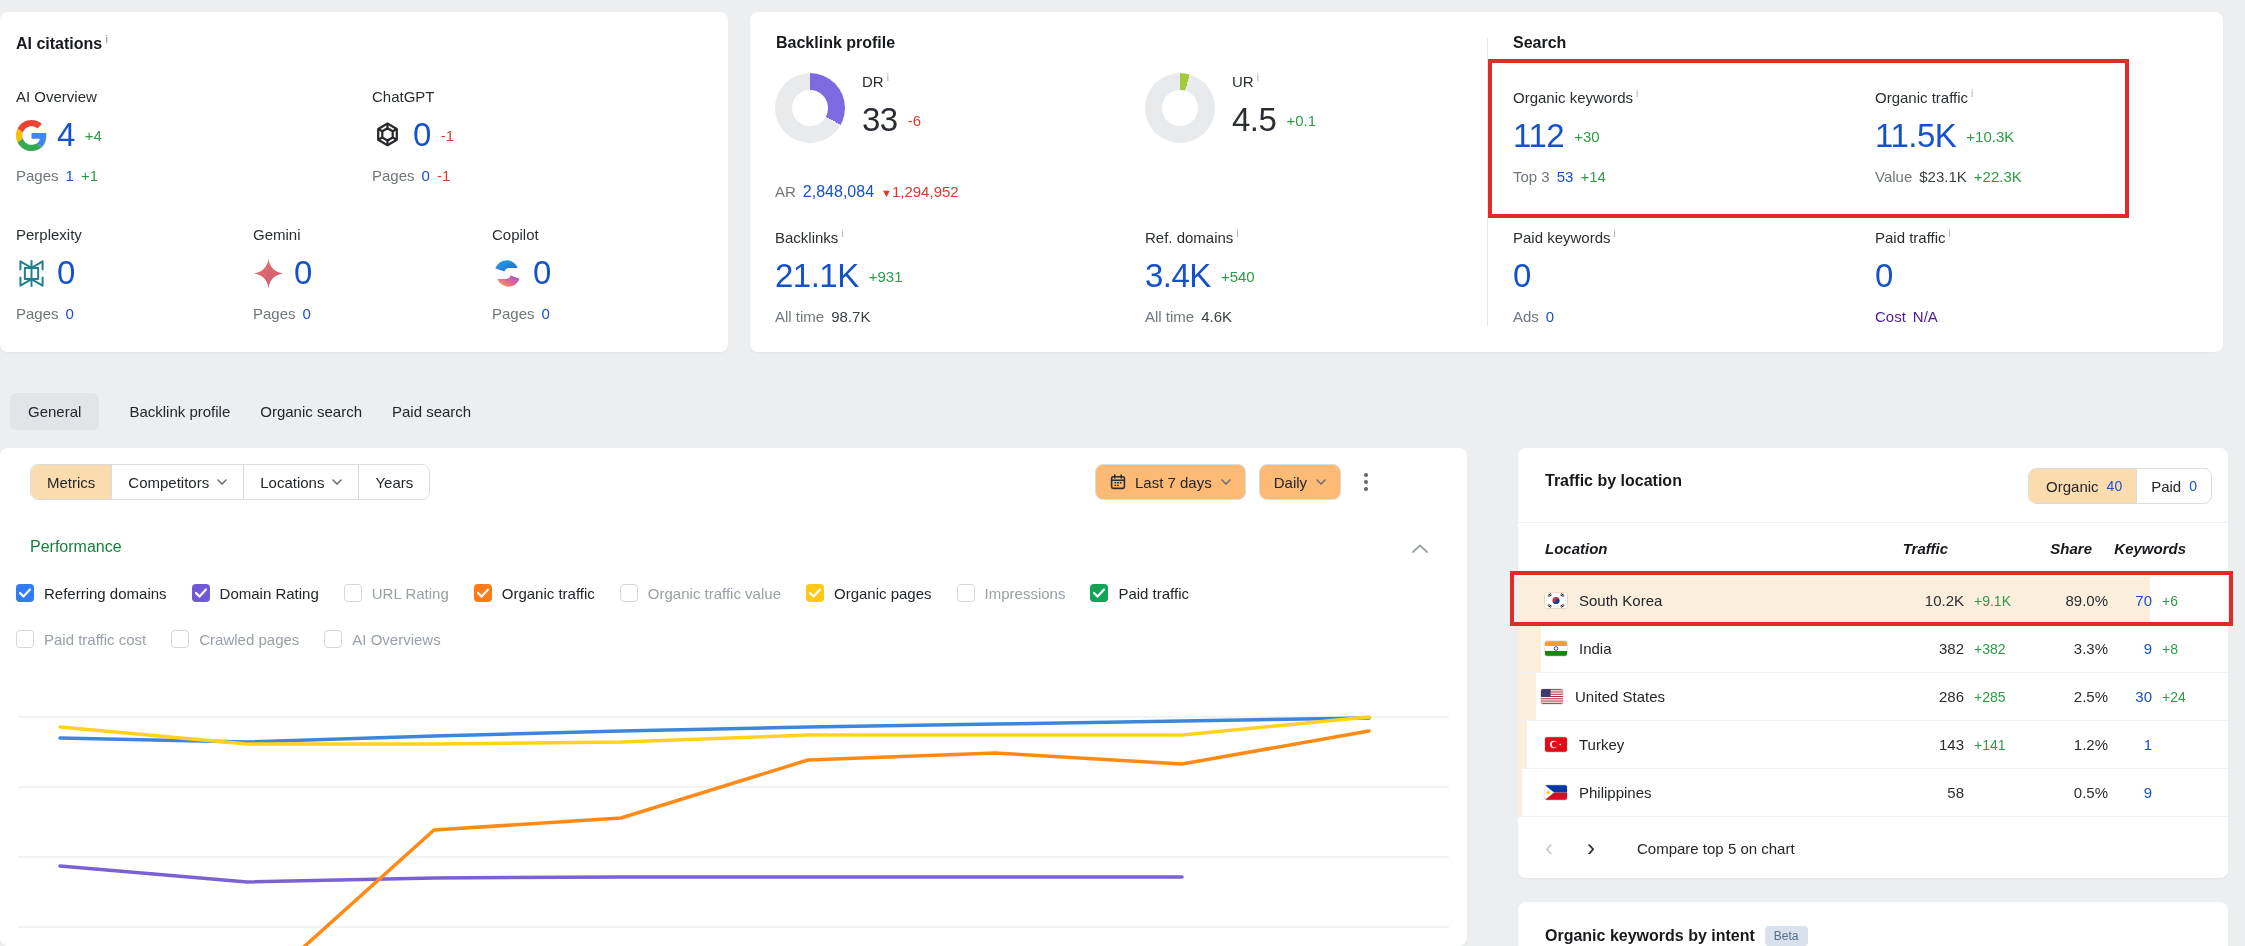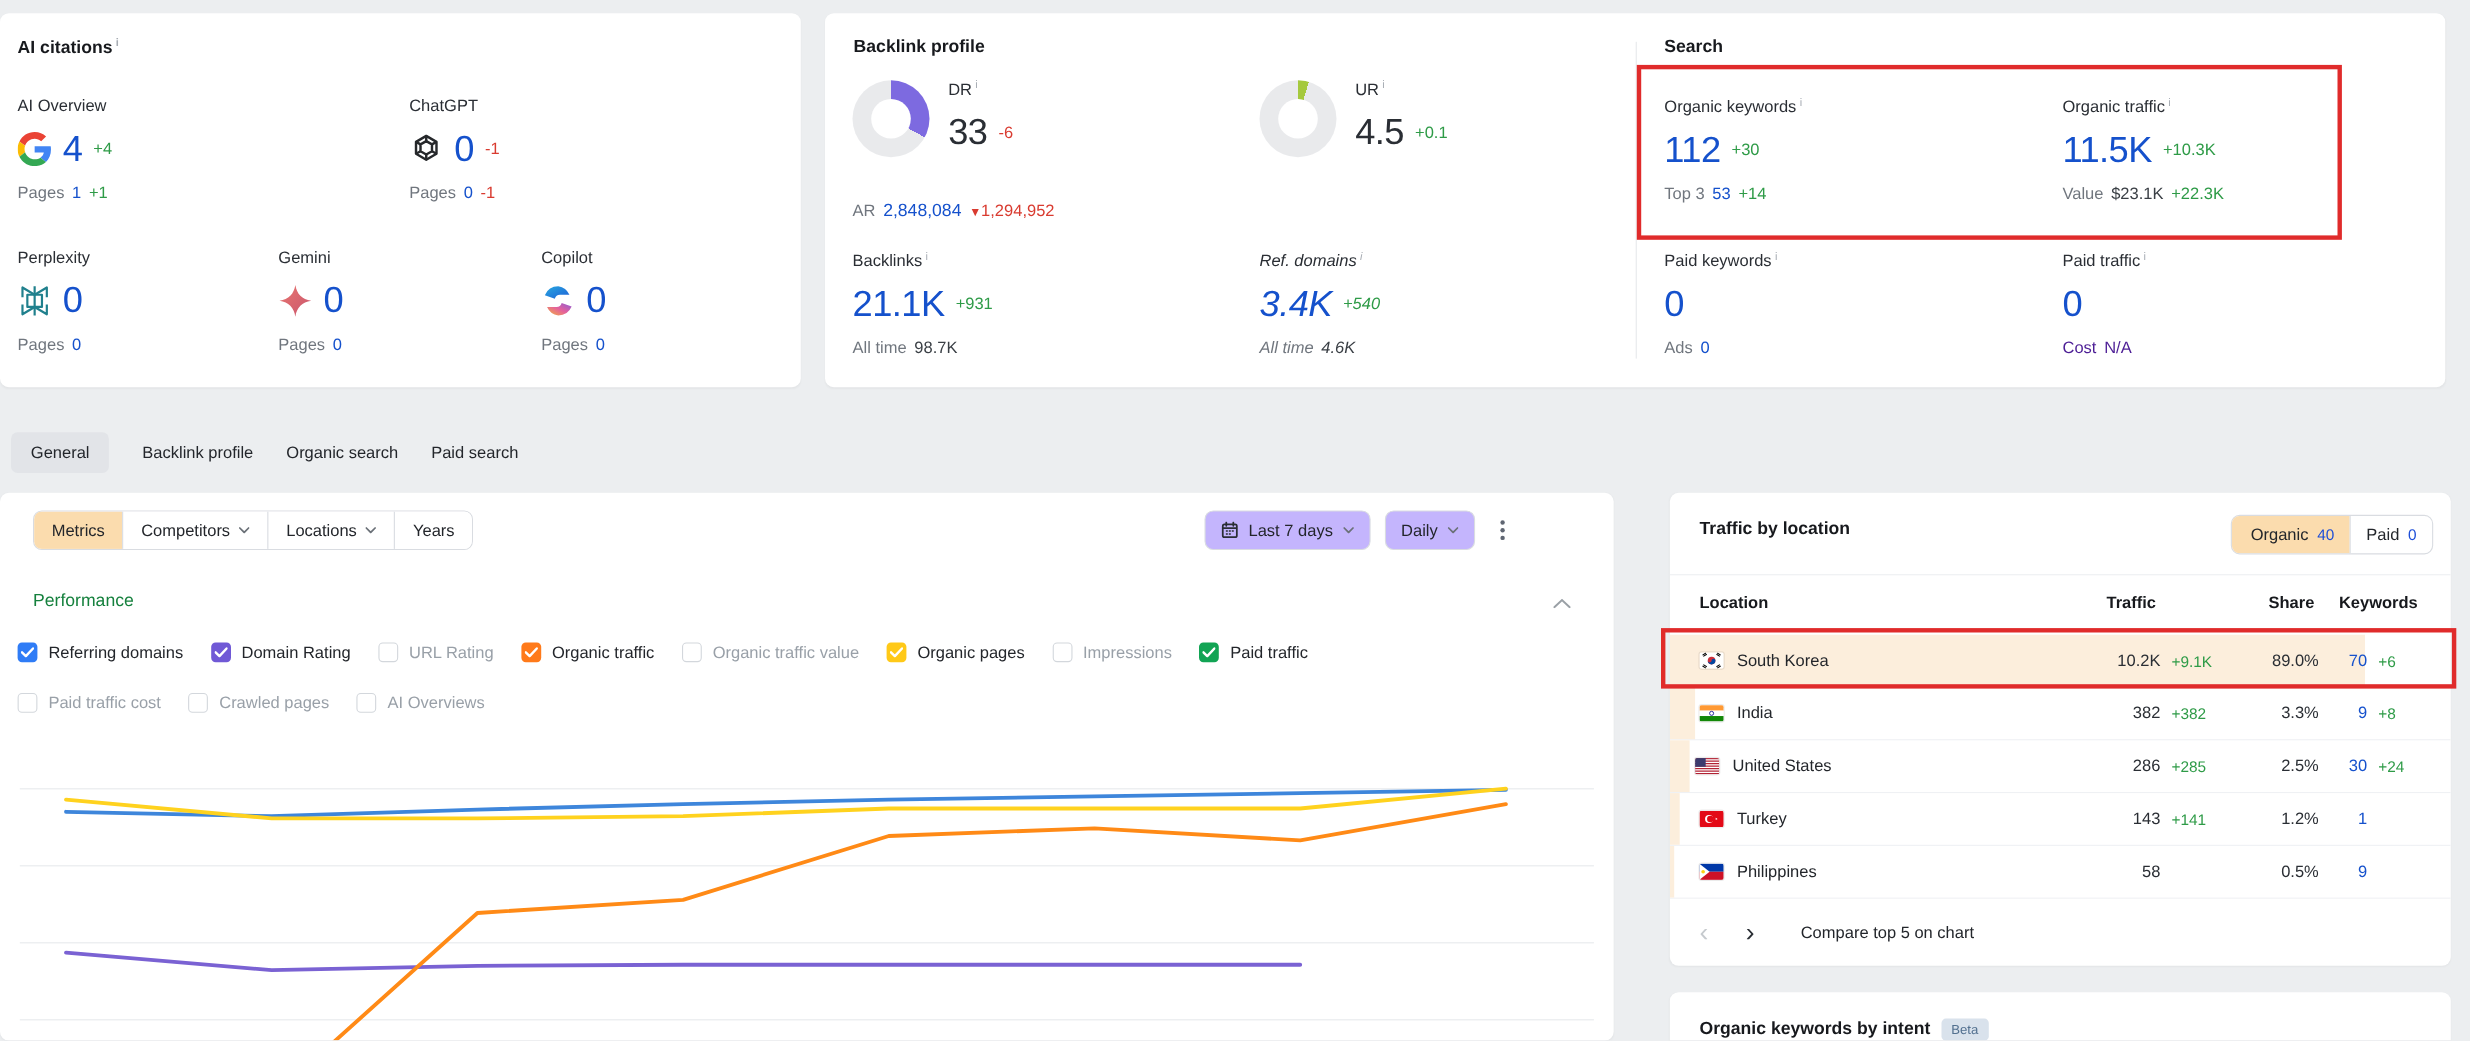--- a/index.html
+++ b/index.html
@@ -45,21 +45,21 @@
 
   
   #panel-main { left:0; top:448px; width:1467px; height:498px; overflow:hidden; }
   .seg-group { position:absolute; left:30px; top:16px; display:flex; height:36px;
     border:1px solid #D9DCE1; border-radius:8px; overflow:hidden; background:#fff; }
   .seg { display:flex; align-items:center; gap:8px; padding:0 16px; font-size:15px; cursor:pointer; background:#fff; }
   .seg + .seg { border-left:1px solid #D9DCE1; }
   .seg.selected { background:#FBDCAE; }
   #date-controls { position:absolute; left:1095px; top:16px; display:flex; align-items:center; gap:13px; height:36px; }
   .ctl-btn { display:flex; align-items:center; gap:9px; height:36px; padding:0 14px;
-    border:1px solid #D9DCE1; border-radius:8px; background:#c4b5fd; font-size:15px; cursor:pointer; }
+    border:1px solid #D9DCE1; border-radius:8px; background:#fdba74; font-size:15px; cursor:pointer; }
   #kebab { display:flex; flex-direction:column; gap:3px; padding:6px 10px; cursor:pointer; }
   #kebab i { width:4px; height:4px; border-radius:50%; background:#5F6672; }
   #perf-title { position:absolute; left:30px; top:90px; font-size:16px; font-weight:400; color:#15803d; }
   #collapse { position:absolute; left:1412px; top:96px; cursor:pointer; }
   .cb-row { position:absolute; left:16px; display:flex; align-items:center; gap:25px; }
   #cb-row-1 { top:136px; } #cb-row-2 { top:182px; }
   .cb-item { display:flex; align-items:center; gap:10px; cursor:pointer; }
   .cb { width:18px; height:18px; border-radius:4px; display:flex; align-items:center; justify-content:center; }
   .cb.unchecked { border:1.5px solid #D3D7DC; background:#fff; }
   .cb-item .lbl { font-size:15px; color:#23262B; }
@@ -71,21 +71,21 @@
   #tbl-title { left:27px; top:24px; }
   .toggle { position:absolute; right:16px; top:20px; display:flex; height:36px;
     border:1px solid #D9DCE1; border-radius:8px; overflow:hidden; background:#fff; }
   .toggle .tseg { display:flex; align-items:center; gap:8px; padding:0 14px; font-size:15px; cursor:pointer; }
   .toggle .tseg .cnt { color:#1d4ed8; font-size:14px; }
   .toggle .tseg.selected { background:#FBDCAE;padding-left:17px; }
   .toggle .tseg + .tseg { border-left:1px solid #D9DCE1; }
   #tbl-divider { position:absolute; left:0; right:0; top:74px; height:1px; background:#EDEFF2; }
   .trow-grid { display:grid; grid-template-columns:1fr 70px 64px 80px 44px 50px; align-items:center;
     padding:0 26px 0 27px; }
-  #tbl-header { position:absolute; left:0; right:4px; top:86px; height:28px; font-weight:700; font-size:15px; color:#17191D; }
+  #tbl-header { position:absolute; left:0; right:16px; top:86px; height:28px; font-weight:700; font-size:15px; color:#17191D;font-style:italic; }
   #tbl-header .r { text-align:right; }
   #tbl-rows { position:absolute; left:0; right:0; top:129px; }
   .loc-row { position:relative; height:48px; border-bottom:1px solid #EFF1F4; cursor:pointer; }
   .loc-row .sharebar { position:absolute; left:0; top:0; bottom:0; background:#FCEEDC; }
   .loc-row .content { position:relative; height:100%; }
   .loc-row .name { display:flex; align-items:center; gap:12px; font-size:15px; color:#23262B; }
   .flag { width:22px; height:15px; border-radius:2px; outline:1px solid rgba(0,0,0,.08); flex:0 0 auto; }
   .flag svg { display:block; width:100%; height:100%; border-radius:2px; }
   .cell-r { text-align:right; font-size:15px; color:#2A2E34; }
   .cell-d { padding-left:10px; font-size:14px; }
@@ -254,21 +254,21 @@
     <div class="vrow">
       <span class="bigval">21.1K</span>
       <span class="delta up">+931</span>
     </div>
     <div class="subline">
       <span>All time</span>
       <span class="dark">98.7K</span>
     </div>
   </div>
 
-  <div class="mblock" style="left:395px; top:216px;font-style:italic;">
+  <div class="mblock" style="left:395px; top:216px;">
     <div class="mlabel"><span>Ref. domains</span><sup class="inf">i</sup></div>
     <div class="vrow">
       <span class="bigval">3.4K</span>
       <span class="delta up">+540</span>
     </div>
     <div class="subline">
       <span>All time</span>
       <span class="dark">4.6K</span>
     </div>
   </div>

